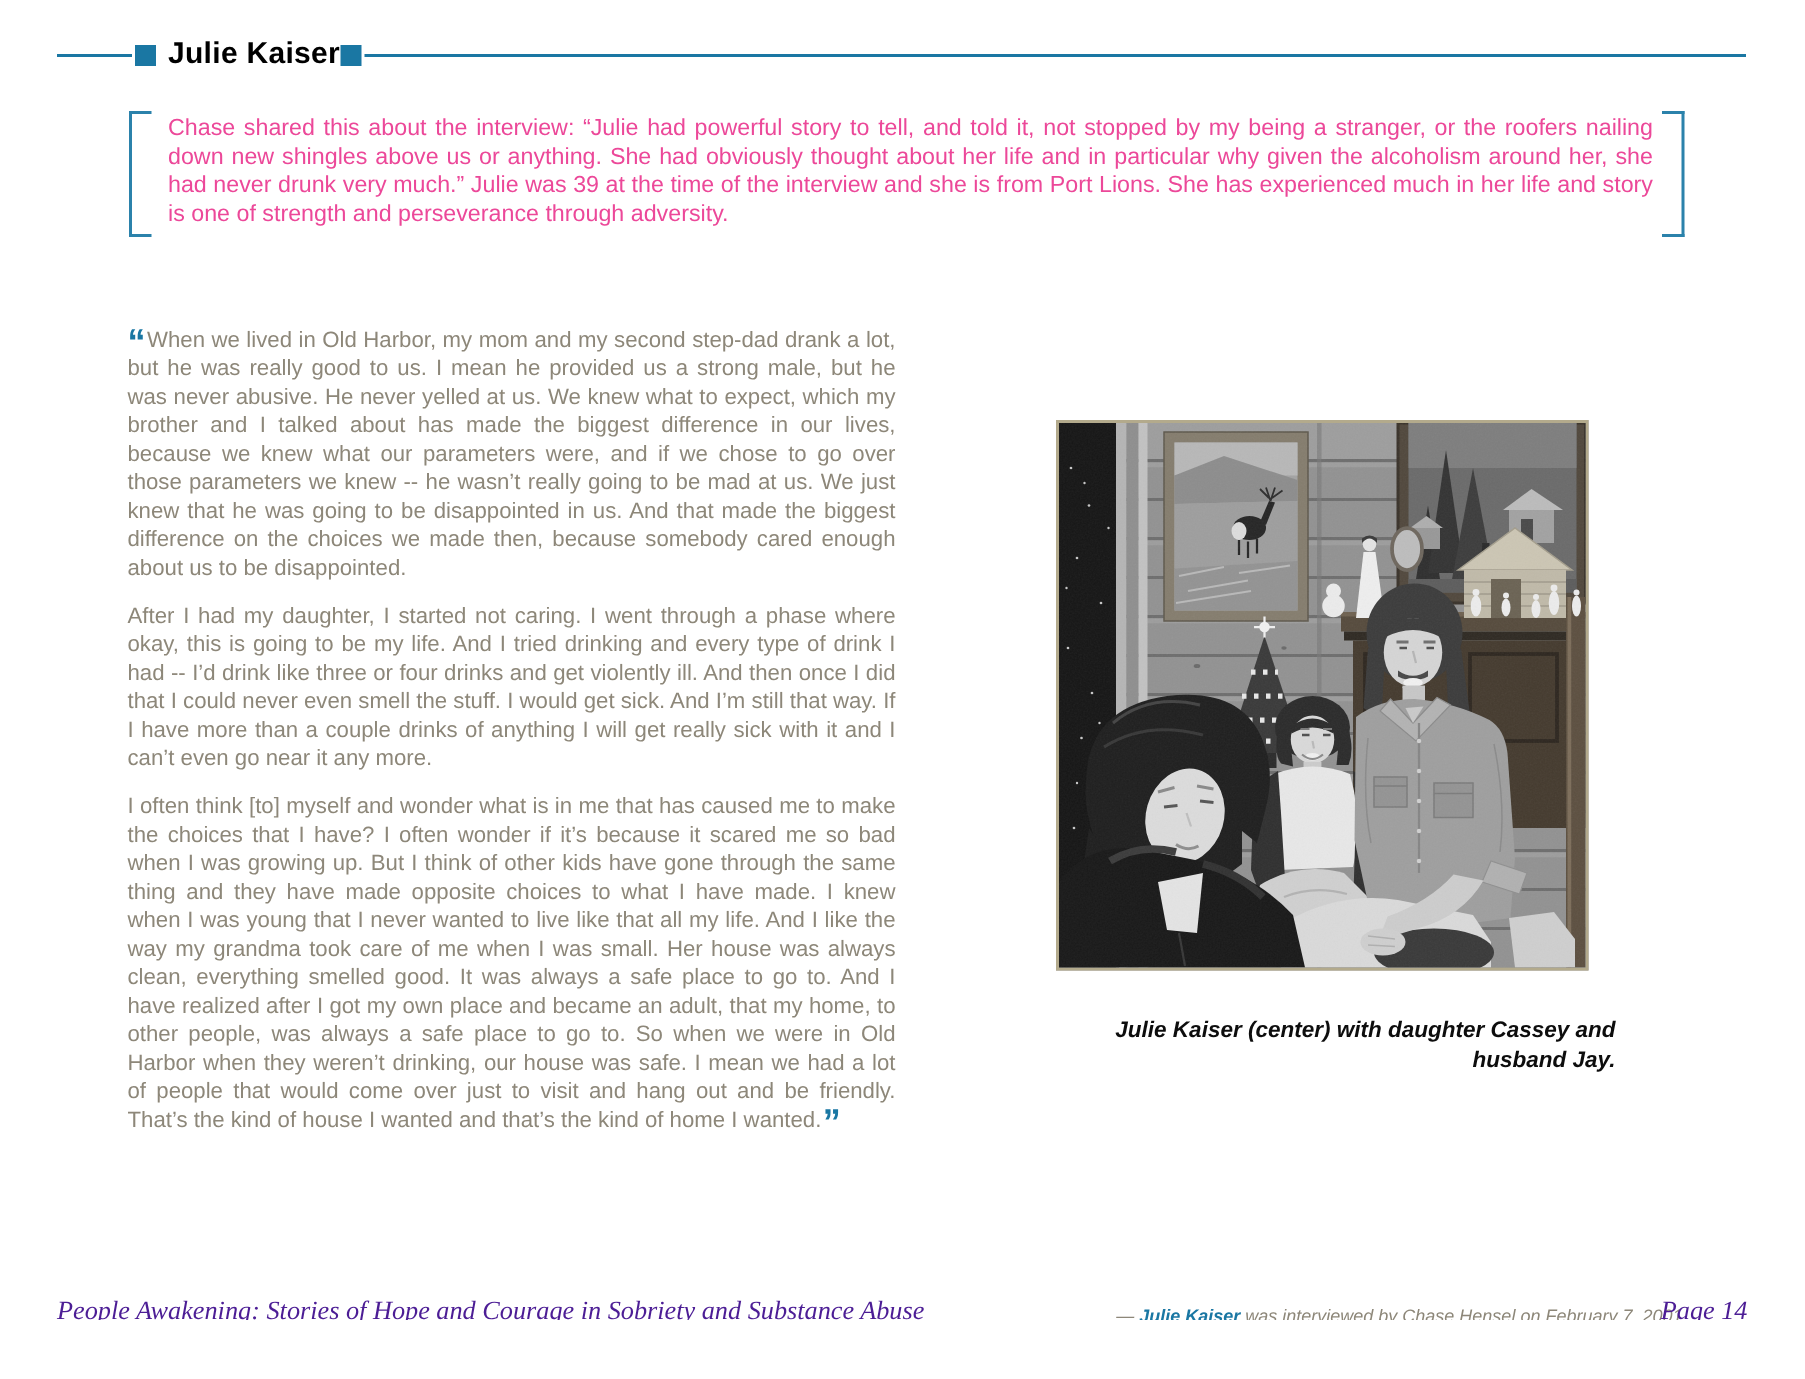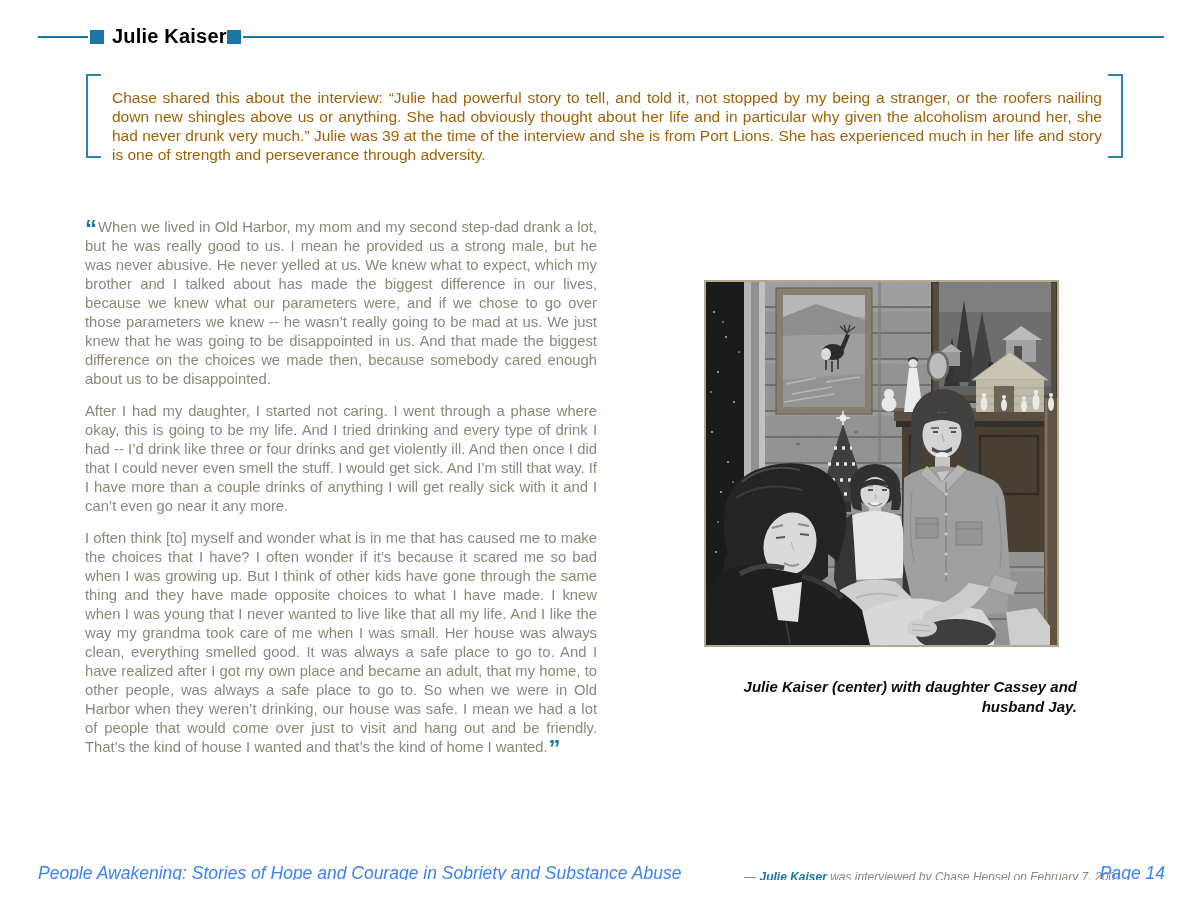--- a/index.html
+++ b/index.html
@@ -15,22 +15,22 @@
   .hsq-1 { left:90px; } .hsq-2 { left:227px; }
   .page-title {
     position:absolute; left:112px; top:25px; font-size:20px; font-weight:700;
     color:#000; letter-spacing:.2px; white-space:nowrap;
   }
   
   .bracket { position:absolute; top:74px; height:80px; width:13px; }
   .bracket-left  { left:86px;  border-left:2px solid #2b82ab; border-top:2px solid #2b82ab; border-bottom:2px solid #2b82ab; }
   .bracket-right { left:1108px; border-right:2px solid #2b82ab; border-top:2px solid #2b82ab; border-bottom:2px solid #2b82ab; }
   .intro-text {
-    position:absolute; left:112px; top:88px; width:990px;
-    font-size:15.5px; line-height:19px; text-align:justify; color:#a16207;
+    position:absolute; left:112px; top:76px; width:990px;
+    font-size:15.5px; line-height:19px; text-align:justify; color:#ec4899;
   }
   
   .quote {
     position:absolute; left:85px; top:218px; width:512px;
     font-size:14.8px; line-height:19px;
     text-align:justify; color:#8d8779;
   }
   .quote p { margin:0 0 13px 0; }
   .qmark {
     color:#1a77a3; font-weight:700; font-size:24px; line-height:0;
@@ -48,22 +48,22 @@
     font-style:italic; font-weight:700; font-size:15px; line-height:20px; color:#0d0d0d;margin-top:28px;
   }
   
   .attribution {
     position:absolute; right:78px; top:870px; font-style:italic;
     font-size:12px; color:#8d8779; white-space:nowrap;
   }
   .attribution .name { color:#1a77a3; font-weight:700; }
   
   .footer-left, .footer-right {
-    position:absolute; top:863px; font-family:Liberation Sans, sans-serif;
-    font-style:italic; font-size:17.5px; color:#3b82f6; white-space:nowrap;
+    position:absolute; top:863px; font-family:Liberation Serif, serif;
+    font-style:italic; font-size:17.5px; color:#4c1d95; white-space:nowrap;
   }
   .footer-left  { left:38px; }
   .footer-right { right:38px; }
 </style>
 </head>
 <body>
 
 <div class="page">
 
   <div class="rule rule-left"></div>

